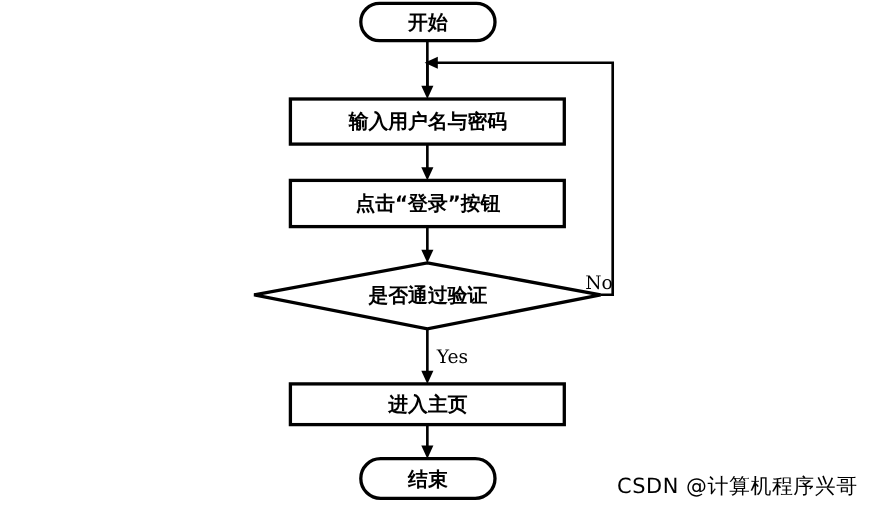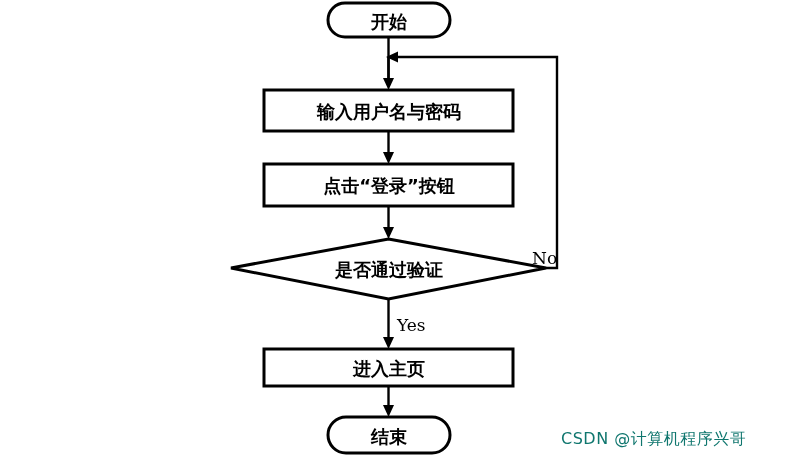--- a/index.html
+++ b/index.html
@@ -51,22 +51,22 @@
     font-weight: normal;
     fill: #000000;
     text-anchor: start;
     dominant-baseline: central;
   }
   .watermark {
     position: absolute;
     left: 561px;
     top: 429px;
     font-family: "DejaVu Sans", "Liberation Sans", sans-serif;
-    font-size: 16px;
-    color: #0f766e;
+    font-size: 19px;
+    color: #000000;
     white-space: nowrap;
     letter-spacing: 0.5px;
   }
 </style>
 </head>
 <body>
 
 <div id="canvas">
 
   <svg id="flow-svg" viewBox="0 0 791 460">

